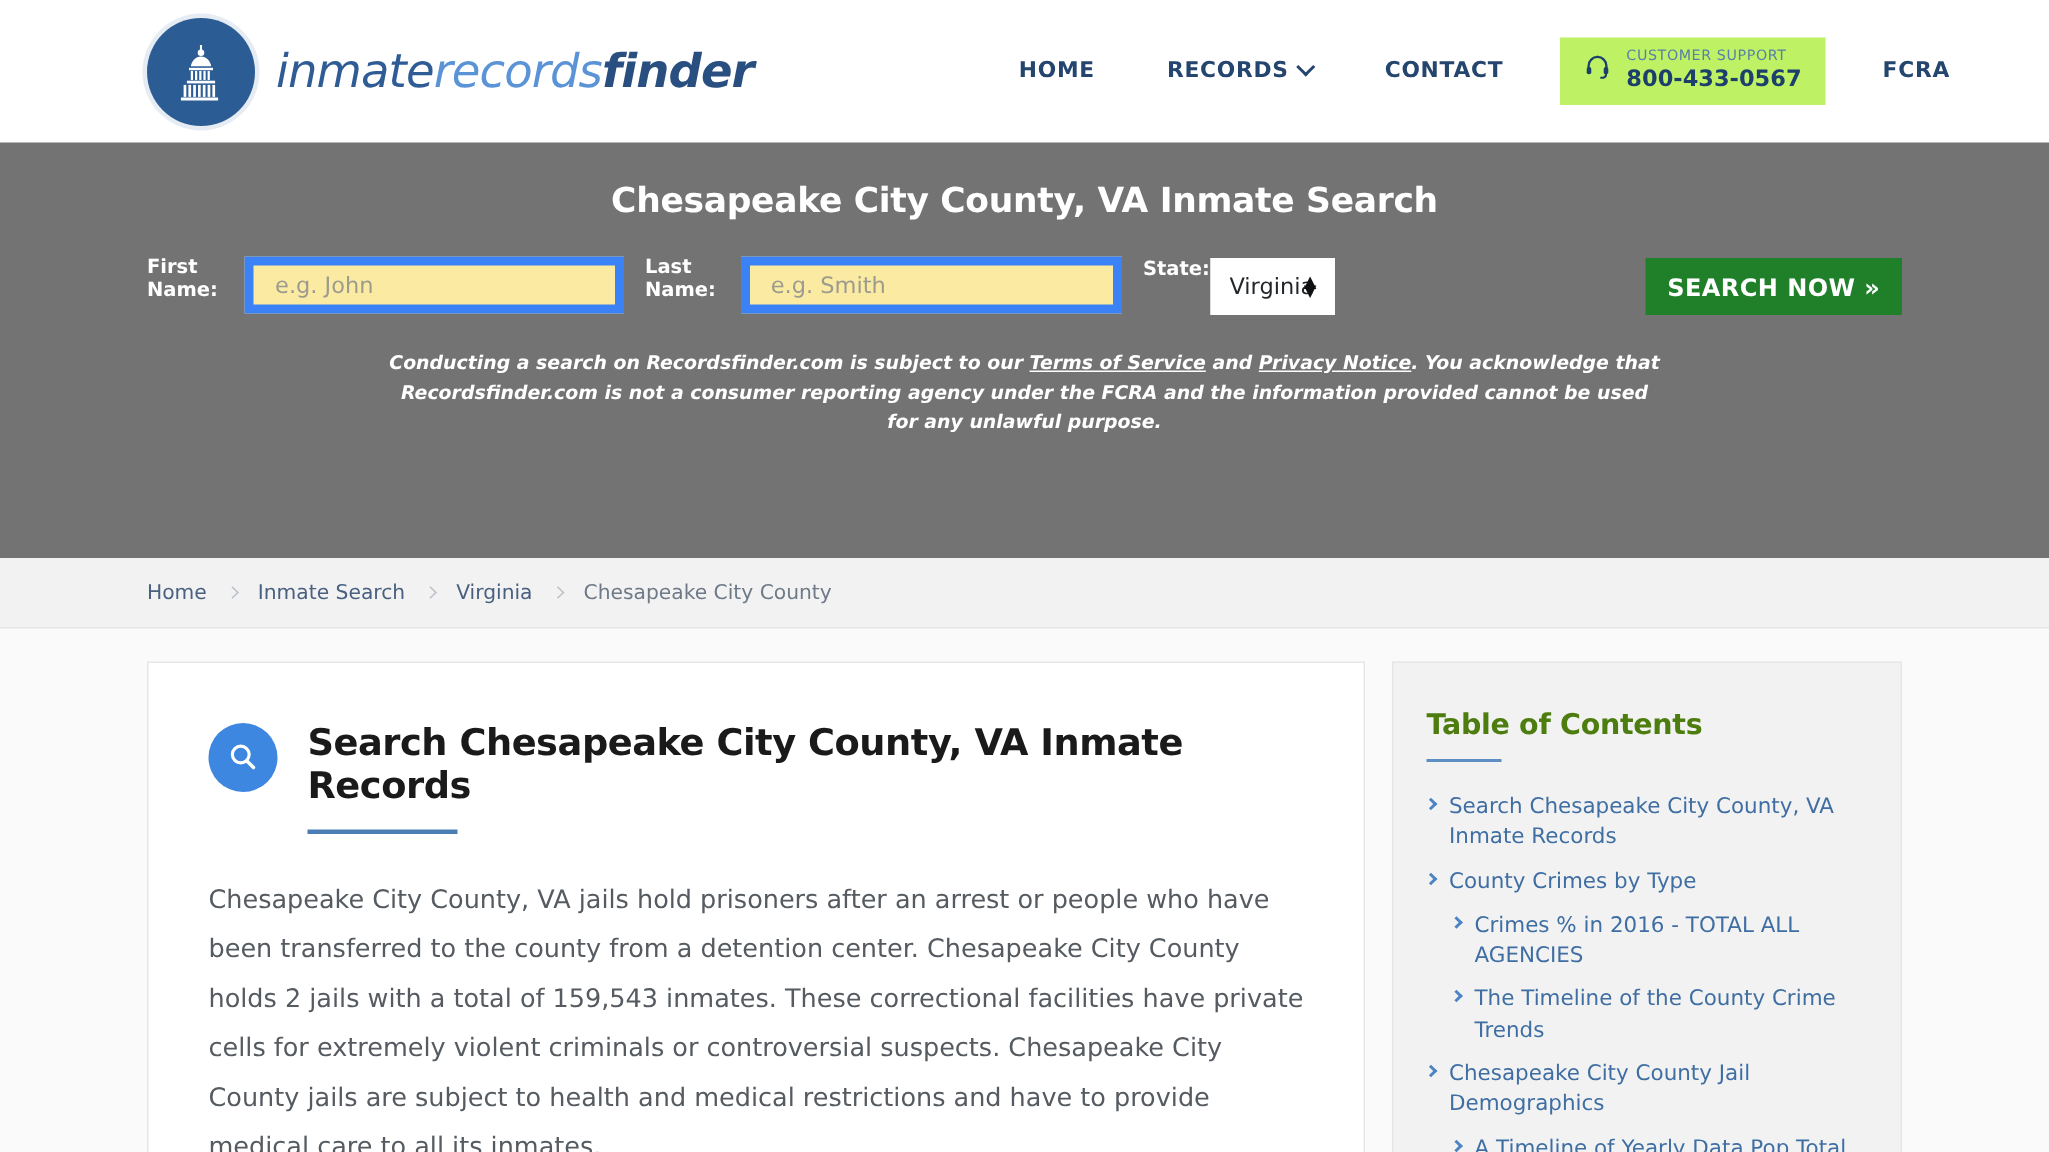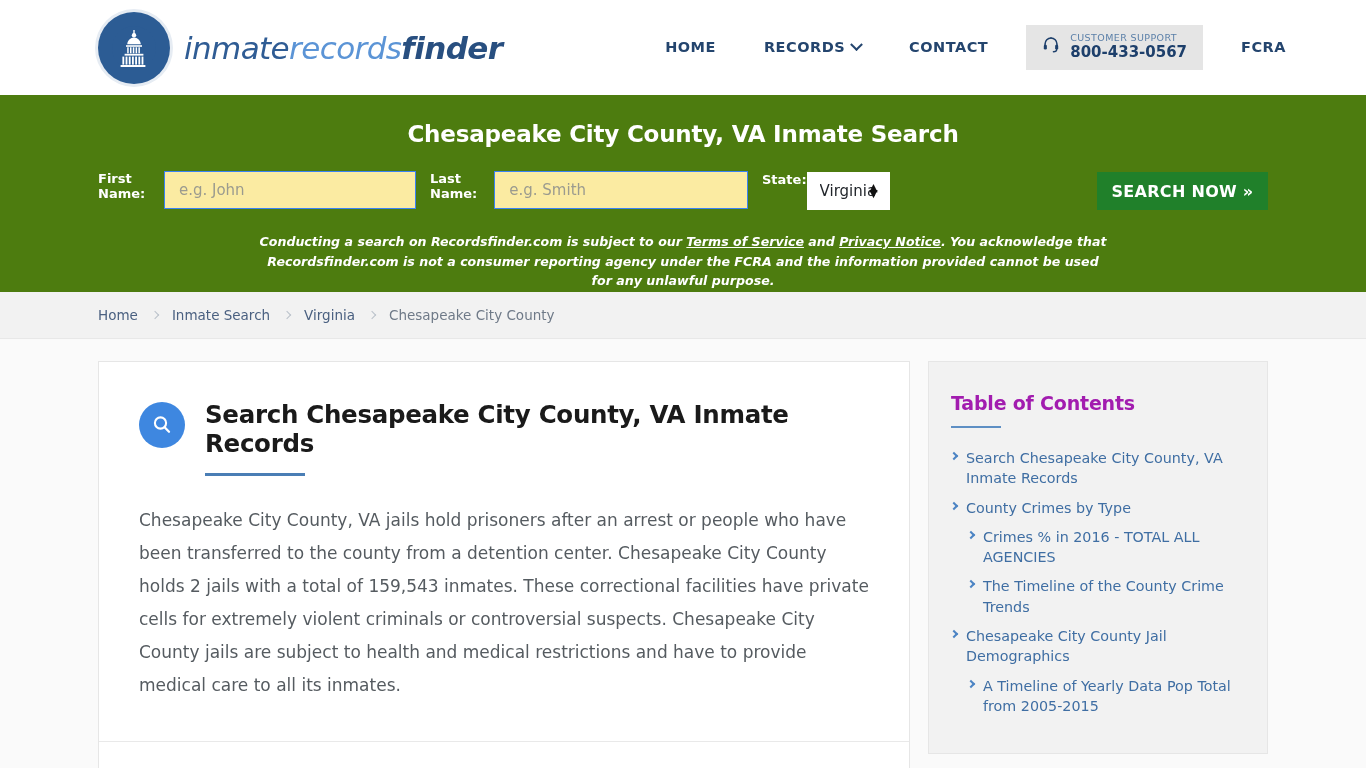--- a/index.html
+++ b/index.html
@@ -10,21 +10,21 @@
     font-family: "DejaVu Sans", "Liberation Sans", sans-serif;
     -webkit-font-smoothing: antialiased;
   }
 
   
   .header {
     height: 95px;
     background: #ffffff;
     display: flex;
     align-items: center;
-    padding: 0 56px 0 98px;
+    padding: 0 42px 0 98px;
   }
   .logo-wrap { display: flex; align-items: center; gap: 14px; }
   .logo-mark {
     width: 72px; height: 72px; border-radius: 50%;
     background: #2c5c94;
     display: flex; align-items: center; justify-content: center;
     box-shadow: 0 0 0 3px #e6ecf3;
     flex: 0 0 auto;
   }
   .logo-text {
@@ -54,41 +54,41 @@
     white-space: nowrap;
   }
   .chev-down {
     display: inline-block;
     width: 9px; height: 9px;
     border-right: 2px solid #24456e;
     border-bottom: 2px solid #24456e;
     transform: rotate(45deg) translate(-2px,-2px);
   }
   .support-box {
-    background: #e5e5e5;
+    background: #bef264;
     padding: 8px 16px;
     display: flex; align-items: center; gap: 10px;
     margin: 0 14px;
     cursor: pointer;
   }
   .support-text { line-height: 1.15; }
   .support-label {
     font-size: 9.5px; color: #5a7fa8; letter-spacing: 0.4px;
     display: block;
   }
   .support-phone {
     font-size: 15px; color: #1d3f6b; font-weight: 700;
     display: block;
   }
 
   
   .hero {
-    background: #4d7c0f;
+    background: #737373;
     padding: 26px 98px 24px 98px;
-    height: 197px;
+    height: 277px;
   }
   .hero-title {
     color: #fff;
     font-size: 23px;
     font-weight: 700;
     text-align: center;
     margin-bottom: 24px;
     letter-spacing: -0.2px;
   }
   .form-row { display: flex; align-items: flex-end; gap: 14px; }
@@ -97,21 +97,21 @@
   .field.ln { width: 318px; }
   .field.st { width: 321px; }
   .field-label {
     color: #ffffff;
     font-size: 13px;
     font-weight: 700;
     margin-bottom: 9px;
   }
   .text-input {
     height: 38px;
-    border: 1px solid #3b82f6;
+    border: 6px solid #3b82f6;
     background: #fbeba2;
     font-size: 15px;
     color: #3c3c3c;
     padding: 0 14px;
     font-family: inherit;
     outline: none;
     width: 100%;
   }
   .text-input::placeholder { color: #9b9b8f; }
   .select-input {
@@ -230,21 +230,21 @@
   .sidebar {
     width: 340px;
     background: #f2f2f2;
     border: 1px solid #e6e6e6;
     padding: 30px 26px 28px 22px;
     min-height: 380px;
   }
   .toc-title {
     font-size: 19px;
     font-weight: 700;
-    color: #a21caf;
+    color: #4d7c0f;
     letter-spacing: -0.2px;
   }
   .toc-rule {
     width: 50px; height: 2px;
     background: #5e8fc4;
     margin-top: 12px;
     margin-bottom: 20px;
   }
   .toc-list { list-style: none; }
   .toc-item {

